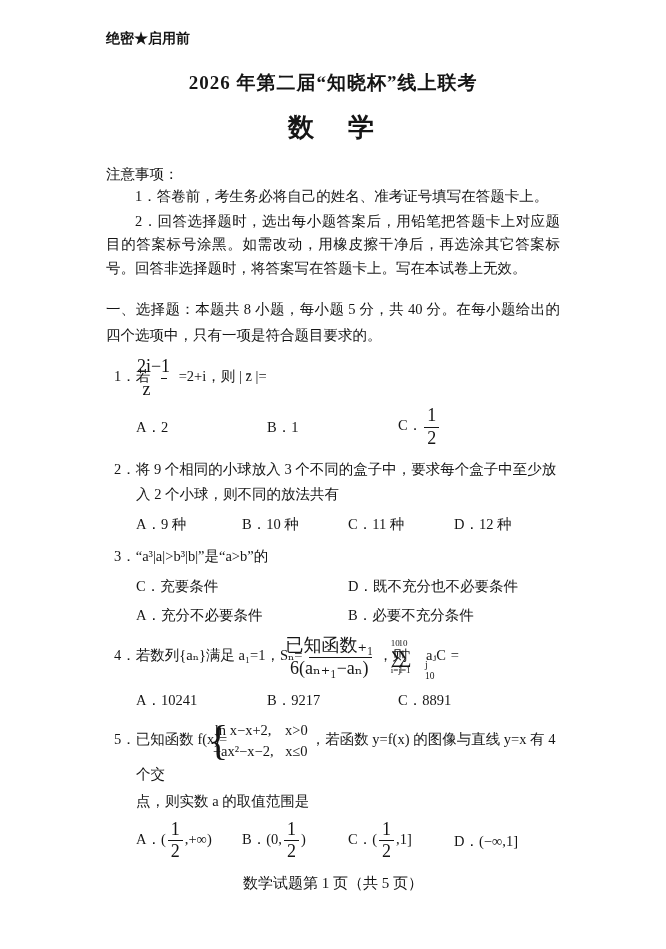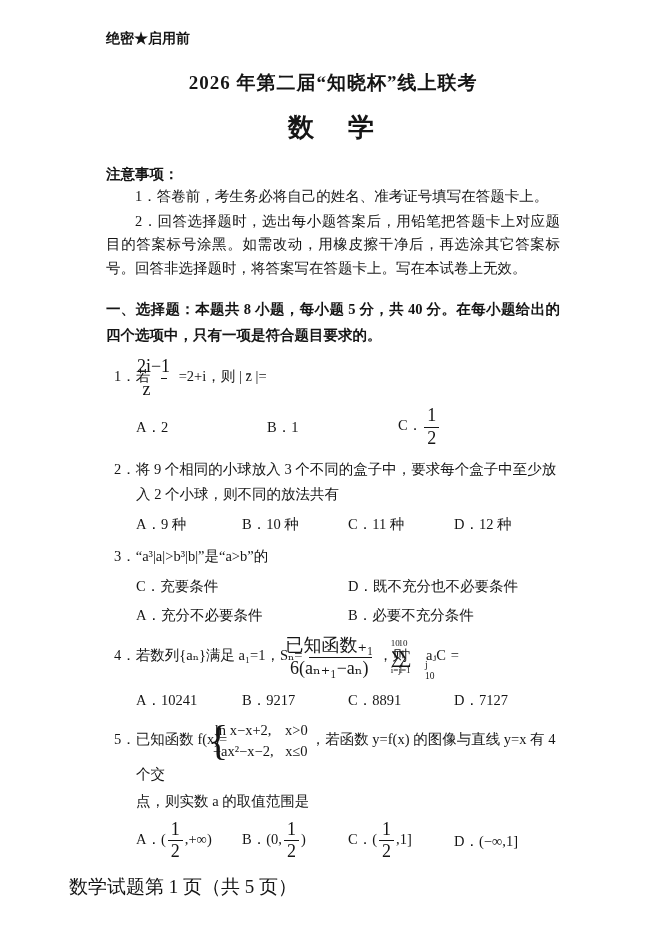--- a/index.html
+++ b/index.html
@@ -9,40 +9,40 @@
     background: #fff; color: #151515;
     font-family: "Liberation Serif", "DejaVu Serif", serif;
     font-size: 14.5px;
     padding: 30px 46px 0 46px;
     overflow: hidden;
   }
   .secrecy { font-weight: bold; font-size: 14px; }
   .exam-title { text-align: center; font-size: 19px; font-weight: bold; margin: 22px 0 9px; letter-spacing: 1px; }
   .subject { text-align: center; font-size: 26px; font-weight: bold; margin: 14px 0 16px; letter-spacing: 4px; }
   .notice { margin-top: 20px; }
-  .notice-heading { font-weight: bold; }
+  .notice-heading { font-weight: normal; }
   .notice-item { margin: 1px 0; line-height: 23.5px; text-indent: 2em; text-align: justify; }
-  .section-heading { font-weight: bold; margin: 16px 0 0; line-height: 26px; text-align: justify; }
+  .section-heading { font-weight: normal; margin: 16px 0 0; line-height: 26px; text-align: justify; }
   .question { margin: 8px 0 0 8px; }
   .stem { padding-left: 22px; text-indent: -22px; margin: 8px 0 0; line-height: 25px; }
   .stem-cont { padding-left: 22px; margin: 2px 0 0; line-height: 25px; }
   .opts { display: flex; margin: 5px 0 0 22px; line-height: 24px; align-items: center; }
   .opt { width: 131px; }
   .opts-2 .opt { width: 262px; }
   .frac { display: inline-flex; flex-direction: column; align-items: center; vertical-align: middle; font-size: 18px; line-height: 1.2; margin: 0 2px; }
   .frac .den { border-top: 1px solid #151515; }
   .frac .num, .frac .den { padding: 0 3px; white-space: nowrap; }
   .bigsum { display: inline-flex; flex-direction: column; align-items: center; vertical-align: middle; line-height: 1; margin: 0 2px; }
   .bigsum .lim { font-size: 9px; line-height: 1.1; }
   .bigsum .sym { font-size: 18px; line-height: 1; }
   .supsub { display: inline-flex; flex-direction: column; align-items: flex-start; font-size: 9.5px; line-height: 1.2; vertical-align: -7px; margin-left: 1px; }
   .cases { display: inline-flex; align-items: center; vertical-align: middle; margin: 0 3px; }
   .brace { font-size: 42px; font-weight: 400; line-height: 0.9; margin-right: 3px; }
   .cases-rows { display: grid; grid-template-columns: auto auto; column-gap: 32px; line-height: 21px; text-align: center; }
-  .footer { position: absolute; left: 9px; top: 874px; width: 100%; font-size: 19px; }
+  .footer { position: absolute; left: 0; top: 874px; width: 100%; text-align: center; font-size: 15px; }
 </style>
 </head>
 <body>
 
 <div class="page">
 
   <div class="secrecy">绝密★启用前</div>
 
   <div class="exam-title">2026 年第二届“知晓杯”线上联考</div>
   <div class="subject">数　学</div>
@@ -119,21 +119,20 @@
       <span>aⱼC</span><span class="supsub">
           <span>j</span>
           <span>10</span>
         </span>
       <span>=</span>
     </div>
     <div class="opts opts-4">
       <span class="opt">A．10241</span>
       <span class="opt">B．9217</span>
       <span class="opt">C．8891</span>
-      <span class="opt">D．7127</span>
     </div>
   </div>
 
   <div class="question">
     <div class="stem">
       <span class="qnum">5．</span><span>已知函数 f(x)=</span><span class="cases">
           <span class="brace">{</span>
           <span class="cases-rows">
             <span>ln x−x+2,</span>
             <span>x&gt;0</span>

